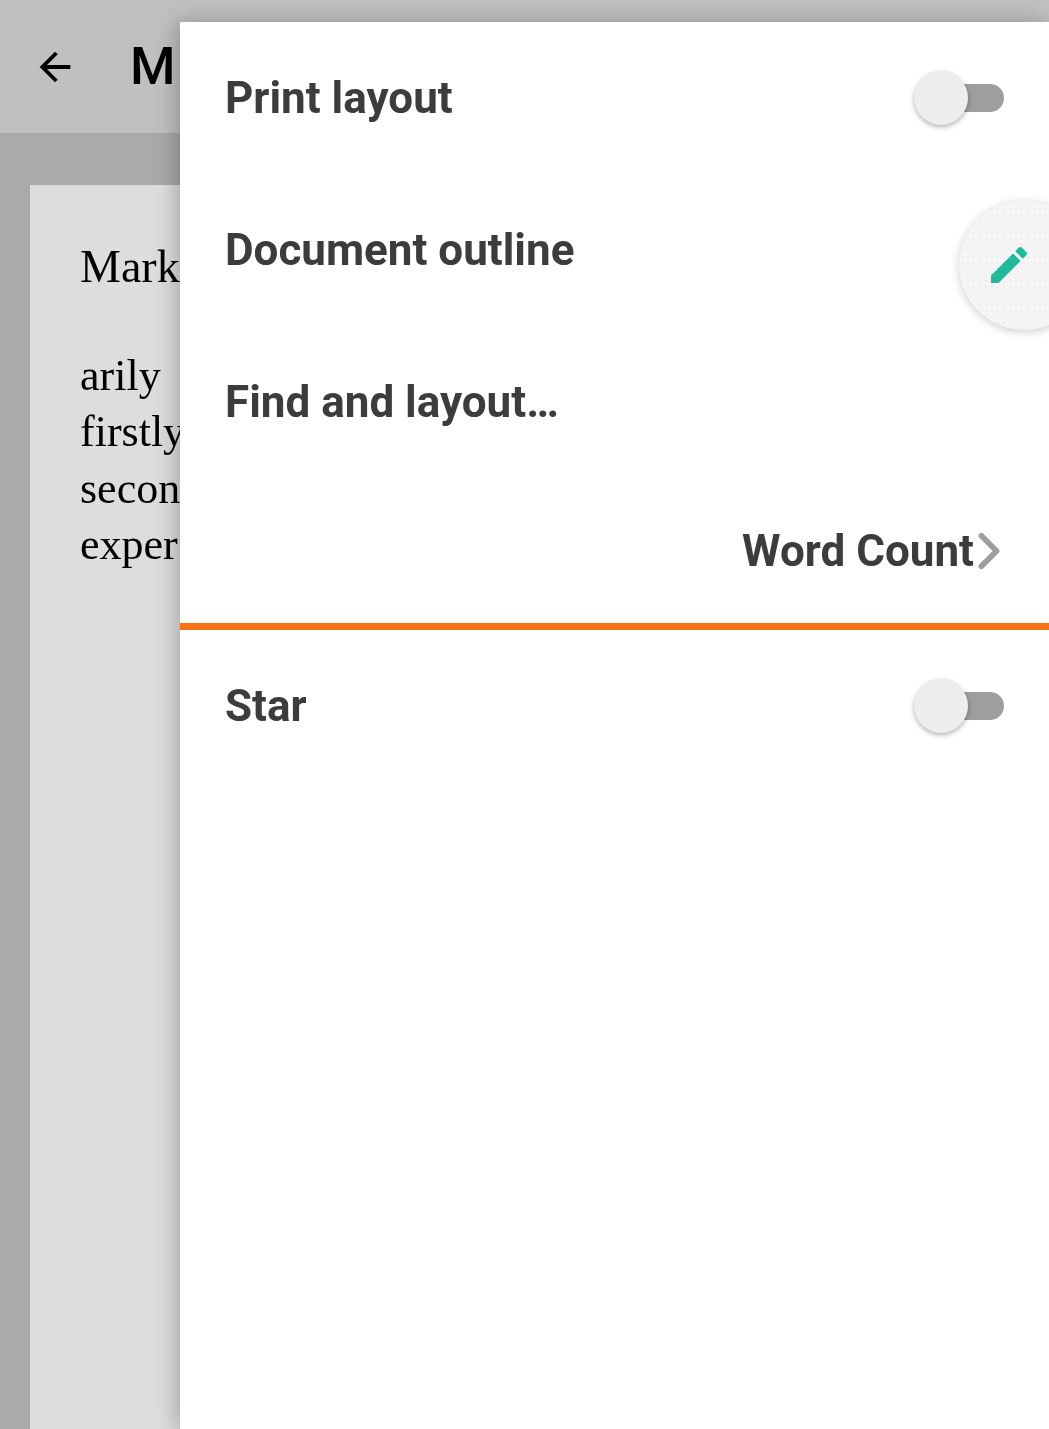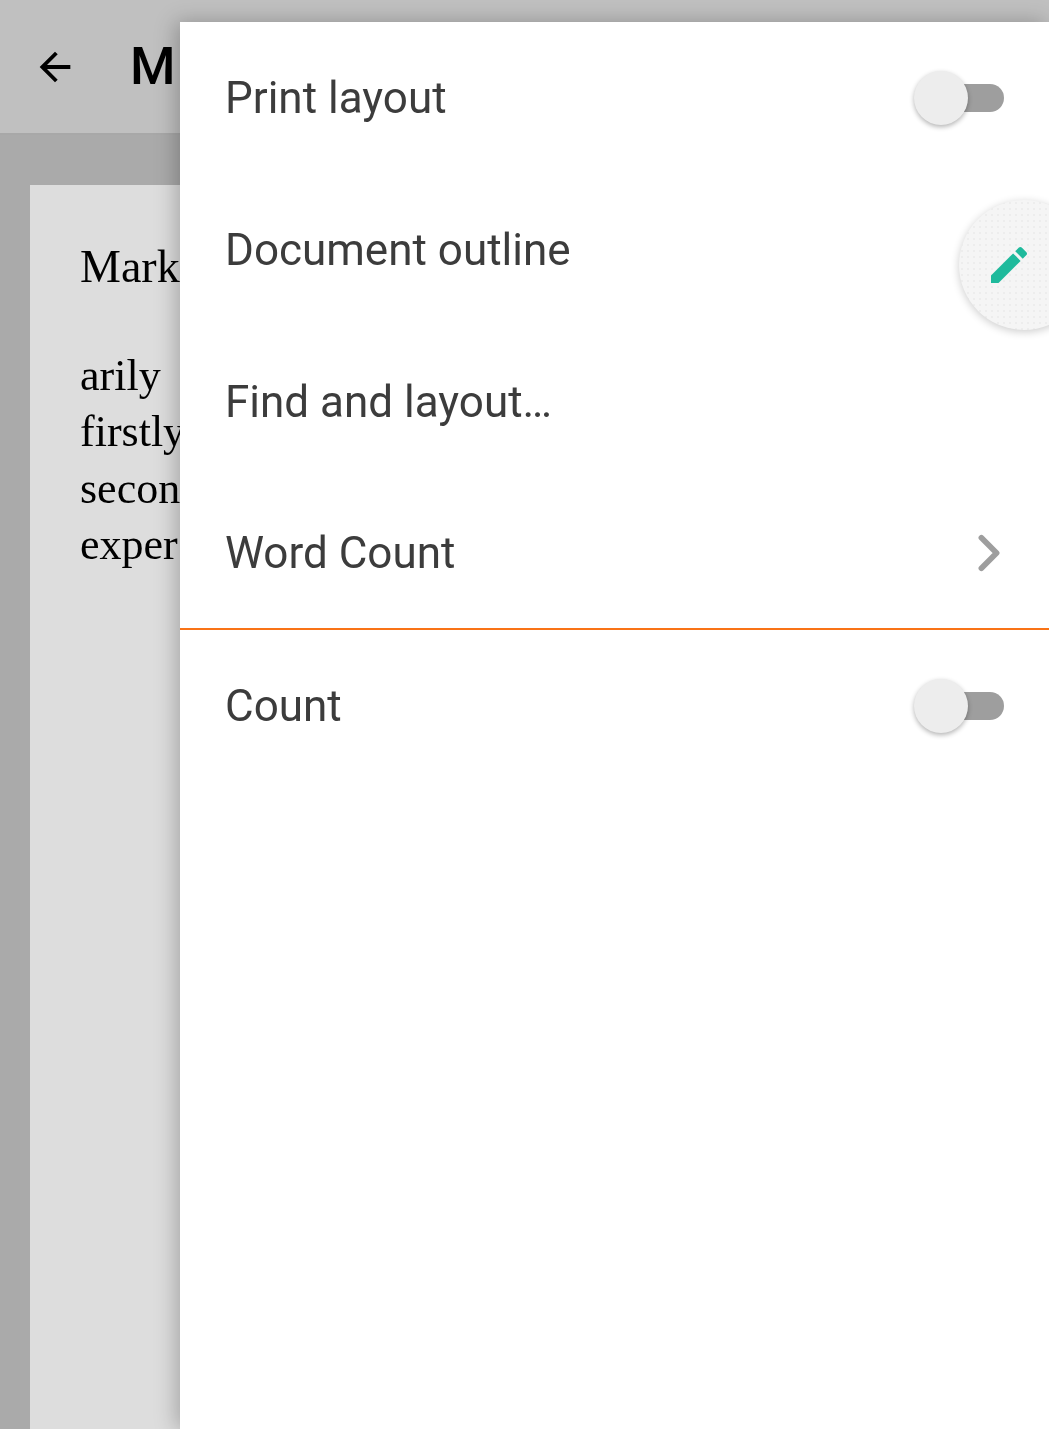--- a/index.html
+++ b/index.html
@@ -86,25 +86,27 @@
       align-items: center;
       justify-content: space-between;
       padding: 0 45px;
       height: 152px;
       font-size: 44px;
       color: #3c3c3c;
       font-weight: 400;
     }
     
     .menu-item.with-divider {
-      border-bottom: 2px solid #f97316;
+      border-bottom: 7px solid #f97316;
+      text-align: right;
     }
     
     .menu-label {
       flex: 1;
+      font-weight: bold;
     }
     
     .chevron {
       width: 30px;
       height: 30px;
       display: flex;
       align-items: center;
       justify-content: center;
     }
     
@@ -218,21 +220,21 @@
       <svg viewBox="0 0 12 20">
         <path d="M2 2 L10 10 L2 18" stroke="#9e9e9e" stroke-width="3" fill="none" stroke-linecap="round" stroke-linejoin="round"></path>
       </svg>
     </div>
   </div>
 
 
 
 
   <div class="menu-item">
-    <span class="menu-label">Count</span>
+    <span class="menu-label">Star</span>
     <div class="toggle">
       <div class="toggle-track"></div>
       <div class="toggle-thumb"></div>
     </div>
   </div>
 
 </div>
 
 <div class="edit-fab">
   <svg viewBox="0 0 24 24">

